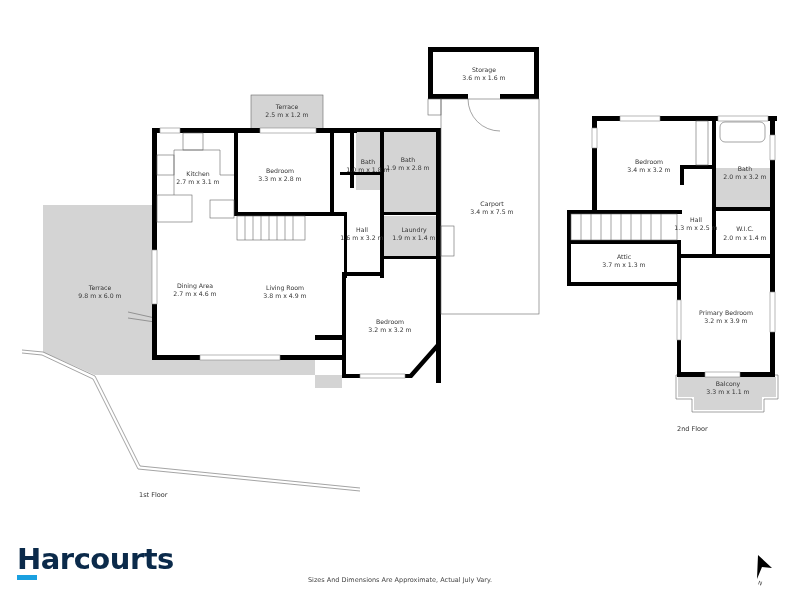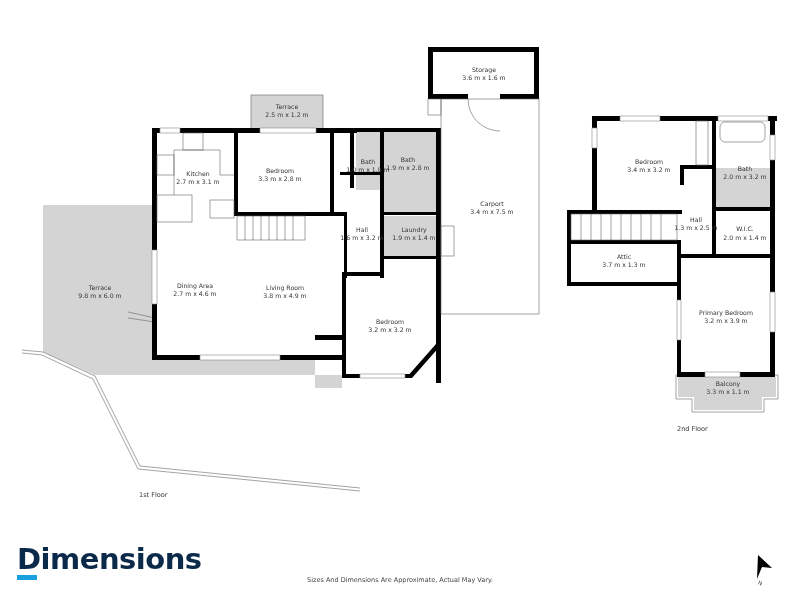--- a/index.html
+++ b/index.html
@@ -203,22 +203,22 @@
     <text class="room-dim" x="726" y="323">3.2 m x 3.9 m</text>
 
     <text class="room-name" x="728" y="386">Balcony</text>
     <text class="room-dim" x="728" y="394">3.3 m x 1.1 m</text>
 
     <text class="floor-label" x="677" y="431">2nd Floor</text>
   </g>
 </svg>
 
 <div class="logo">
-  <div class="logo-text">Dimensions</div>
+  <div class="logo-text">Harcourts</div>
   <div class="logo-bar"></div>
 </div>
 
-<div class="disclaimer">Sizes And Dimensions Are Approximate, Actual May Vary.</div>
+<div class="disclaimer">Sizes And Dimensions Are Approximate, Actual July Vary.</div>
 
 <svg class="north" width="22" height="28" viewBox="0 0 22 28">
   <polygon points="6,2 20,15 10,14 5,26" fill="#000"></polygon>
 </svg>
 <div class="north-label">N</div>
 
 </body></html>

